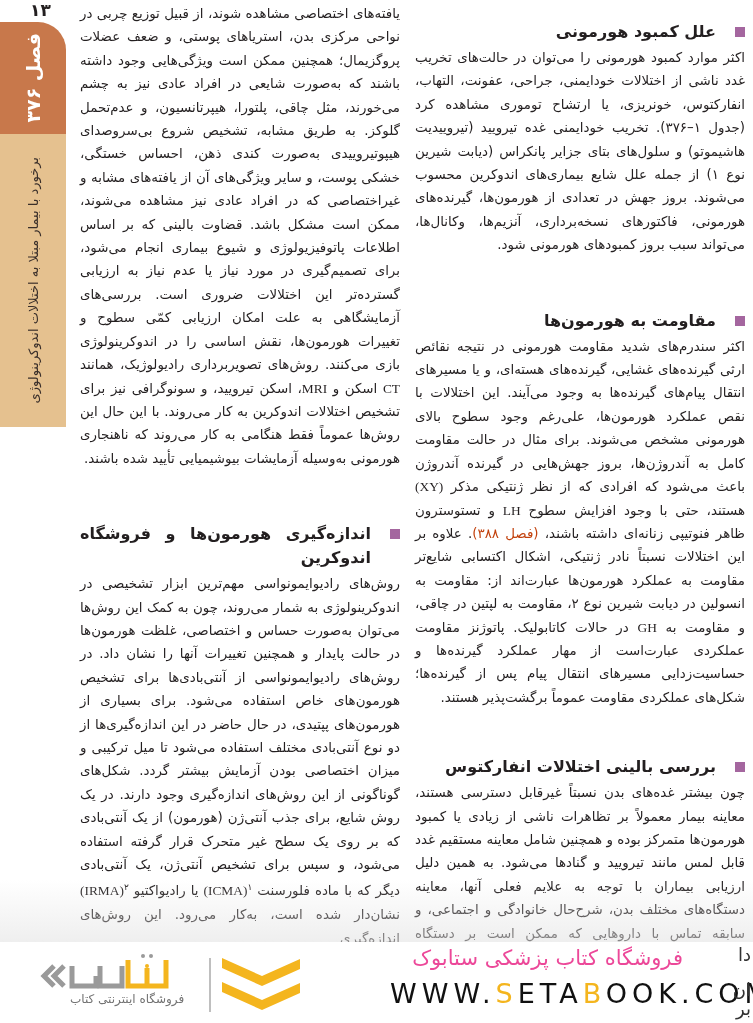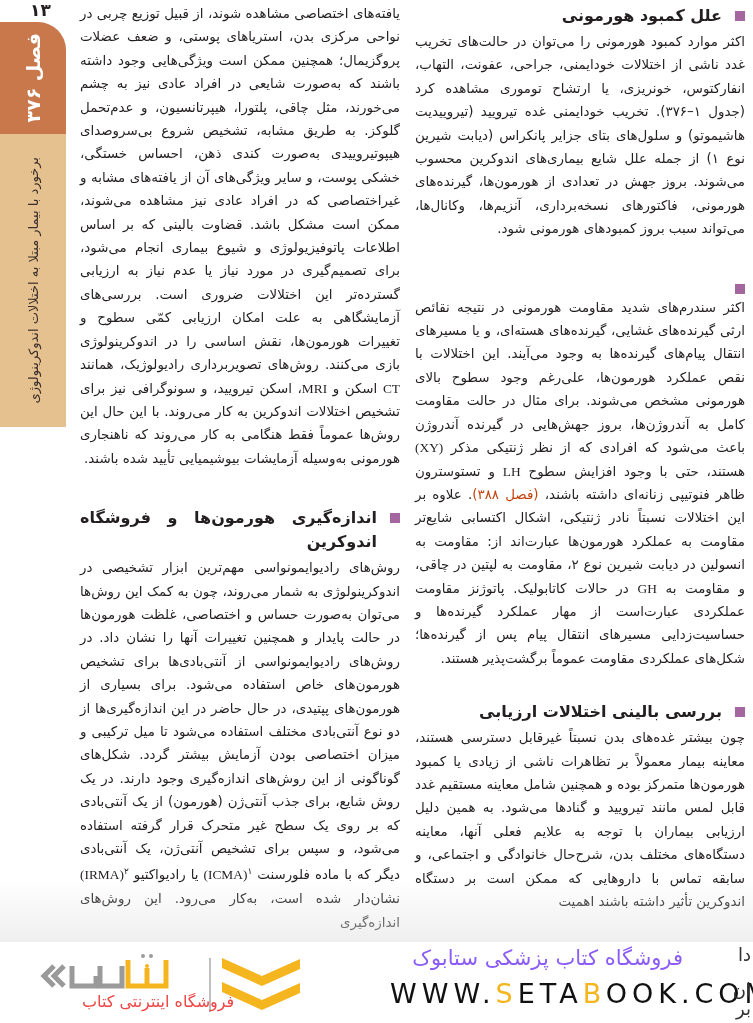--- a/index.html
+++ b/index.html
@@ -46,22 +46,22 @@
     .col {
       position: absolute; direction: rtl; text-align: justify;
       font-size: 13.4px; line-height: 23.4px;
     }
     .col-left  { left: 80px;  top: 2px; width: 320px; }
     .col-right { left: 415px; top: 2px; width: 330px; }
 
     .col p { text-align: justify; text-align-last: right; }
     .heading {
       font-weight: bold; font-size: 16px; line-height: 24px;
-      color: #231f20; margin-top: 2px; margin-bottom: 2px;
-      display: flex; align-items: flex-start; gap: 13px;
+      color: #231f20; margin-top: 18px; margin-bottom: 2px;
+      display: flex; align-items: flex-start; gap: 19px;
     }
     .heading .sq {
       width: 10px; height: 10px; background: #a4669f;
       flex: 0 0 10px; margin-top: 7px;
     }
     .gap-large { height: 34px; }
     .gap-med { height: 28px; }
 
     .xref { color: #c2410c; }
     .latin { font-family: "Liberation Serif", serif; direction: ltr; unicode-bidi: embed; }
@@ -72,21 +72,21 @@
       background: linear-gradient(to bottom, rgba(255,255,255,0) 0%, rgba(225,225,225,0.55) 100%);
       pointer-events: none;
     }
     .footer {
       position: absolute; left: 0; top: 942px; width: 753px; height: 81px;
       background: #ffffff;
     }
     .store-logo { position: absolute; left: 40px; top: 10px; width: 260px; height: 66px; }
     .store-title {
       position: absolute; right: 70px; top: 4px;
-      font-size: 21px; color: #8b5cf6; direction: rtl; white-space: nowrap; margin-left: 32px;
+      font-size: 21px; color: #ec4899; direction: rtl; white-space: nowrap; margin-left: 32px;
     }
     .store-url {
       position: absolute; left: 390px; top: 36px;
       font-size: 27px; letter-spacing: 5px; color: #111;
       font-family: "DejaVu Sans", sans-serif; white-space: nowrap;
     }
     .store-url .hl { color: #f4b51e; }
     .edge-frag {
       position: absolute; right: 2px; font-size: 18px; color: #333; direction: rtl;
     }
@@ -109,28 +109,29 @@
     <div class="heading">
       <span class="sq"></span>
       <span>علل کمبود هورمونی</span>
     </div>
     <p>اکثر موارد کمبود هورمونی را می‌توان در حالت‌های تخریب غدد ناشی از اختلالات خودایمنی، جراحی، عفونت، التهاب، انفارکتوس، خونریزی، یا ارتشاح توموری مشاهده کرد (جدول ۱–۳۷۶). تخریب خودایمنی غده تیرویید (تیروییدیت هاشیموتو) و سلول‌های بتای جزایر پانکراس (دیابت شیرین نوع ۱) از جمله علل شایع بیماری‌های اندوکرین محسوب می‌شوند. بروز جهش در تعدادی از هورمون‌ها، گیرنده‌های هورمونی، فاکتورهای نسخه‌برداری، آنزیم‌ها، وکانال‌ها، می‌تواند سبب بروز کمبودهای هورمونی شود.</p>
 
     <div class="gap-large"></div>
 
     <div class="heading">
       <span class="sq"></span>
+      <span>مقاومت به هورمون‌ها</span>
     </div>
     <p><span>اکثر سندرم‌های شدید مقاومت هورمونی در نتیجه نقائص ارثی گیرنده‌های غشایی، گیرنده‌های هسته‌ای، و یا مسیرهای انتقال پیام‌های گیرنده‌ها به وجود می‌آیند. این اختلالات با نقص عملکرد هورمون‌ها، علی‌رغم وجود سطوح بالای هورمونی مشخص می‌شوند. برای مثال در حالت مقاومت کامل به آندروژن‌ها، بروز جهش‌هایی در گیرنده آندروژن باعث می‌شود که افرادی که از نظر ژنتیکی مذکر </span><span class="latin">(XY)</span><span> هستند، حتی با وجود افزایش سطوح </span><span class="latin">LH</span><span> و تستوسترون ظاهر فنوتیپی زنانه‌ای داشته باشند، </span><span class="xref">(فصل ۳۸۸)</span><span>. علاوه بر این اختلالات نسبتاً نادر ژنتیکی، اشکال اکتسابی شایع‌تر مقاومت به عملکرد هورمون‌ها عبارت‌اند از: مقاومت به انسولین در دیابت شیرین نوع ۲، مقاومت به لپتین در چاقی، و مقاومت به </span><span class="latin">GH</span><span> در حالات کاتابولیک. پاتوژنز مقاومت عملکردی عبارت‌است از مهار عملکرد گیرنده‌ها و حساسیت‌زدایی مسیرهای انتقال پیام پس از گیرنده‌ها؛ شکل‌های عملکردی مقاومت عموماً برگشت‌پذیر هستند.</span></p>
 
     <div class="gap-med"></div>
 
     <div class="heading">
       <span class="sq"></span>
-      <span>بررسی بالینی اختلالات ارزیابی</span>
+      <span>بررسی بالینی اختلالات انفارکتوس</span>
     </div>
     <p>چون بیشتر غده‌های بدن نسبتاً غیرقابل دسترسی هستند، معاینه بیمار معمولاً بر تظاهرات ناشی از زیادی یا کمبود هورمون‌ها متمرکز بوده و همچنین شامل معاینه مستقیم غدد قابل لمس مانند تیرویید و گنادها می‌شود. به همین دلیل ارزیابی بیماران با توجه به علایم فعلی آنها، معاینه دستگاه‌های مختلف بدن، شرح‌حال خانوادگی و اجتماعی، و سابقه تماس با داروهایی که ممکن است بر دستگاه اندوکرین تأثیر داشته باشند اهمیت</p>
   </div>
 
   <div class="col col-left">
     <p><span>یافته‌های اختصاصی مشاهده شوند، از قبیل توزیع چربی در نواحی مرکزی بدن، استریاهای پوستی، و ضعف عضلات پروگزیمال؛ همچنین ممکن است ویژگی‌هایی وجود داشته باشند که به‌صورت شایعی در افراد عادی نیز به چشم می‌خورند، مثل چاقی، پلتورا، هیپرتانسیون، و عدم‌تحمل گلوکز. به طریق مشابه، تشخیص شروع بی‌سروصدای هیپوتیروییدی به‌صورت کندی ذهن، احساس خستگی، خشکی پوست، و سایر ویژگی‌های آن از یافته‌های مشابه و غیراختصاصی که در افراد عادی نیز مشاهده می‌شوند، ممکن است مشکل باشد. قضاوت بالینی که بر اساس اطلاعات پاتوفیزیولوژی و شیوع بیماری انجام می‌شود، برای تصمیم‌گیری در مورد نیاز یا عدم نیاز به ارزیابی گسترده‌تر این اختلالات ضروری است. بررسی‌های آزمایشگاهی به علت امکان ارزیابی کمّی سطوح و تغییرات هورمون‌ها، نقش اساسی را در اندوکرینولوژی بازی می‌کنند. روش‌های تصویربرداری رادیولوژیک، همانند </span><span class="latin">CT</span><span> اسکن و </span><span class="latin">MRI</span><span>، اسکن تیرویید، و سونوگرافی نیز برای تشخیص اختلالات اندوکرین به کار می‌روند. با این حال این روش‌ها عموماً فقط هنگامی به کار می‌روند که ناهنجاری هورمونی به‌وسیله آزمایشات بیوشیمیایی تأیید شده باشند.</span></p>
 
     <div class="gap-large"></div>
 
     <div class="heading">
@@ -154,21 +155,21 @@
       <path d="M88 8 L88 34 L126 34 L126 8 M107 16 L107 34" stroke="#f4b51e" stroke-width="5" fill="none"></path>
       <circle cx="103" cy="4" r="2" fill="#9a9a9a"></circle>
       <circle cx="111" cy="4" r="2" fill="#9a9a9a"></circle>
       <circle cx="107" cy="14" r="2" fill="#f4b51e"></circle>
 
       <line x1="170" y1="6" x2="170" y2="60" stroke="#aaaaaa" stroke-width="1.5"></line>
 
       <path d="M182 6 L222 24 L262 6 L262 16 L222 34 L182 16 Z" fill="#f4b51e"></path>
       <path d="M182 30 L222 48 L262 30 L262 40 L222 58 L182 40 Z" fill="#f4b51e"></path>
     </svg>
-    <div style="position:absolute;left:70px;top:50px;font-size:16px;color:#ef4444;direction:rtl;white-space:nowrap;margin-left:12px;">فروشگاه اینترنتی کتاب</div>
+    <div style="position:absolute;left:70px;top:50px;font-size:12px;color:#737373;direction:rtl;white-space:nowrap;">فروشگاه اینترنتی کتاب</div>
 
     <div class="store-title">فروشگاه کتاب پزشکی ستابوک</div>
     <div class="store-url"><span>WWW.</span><span class="hl">S</span><span>ETA</span><span class="hl">B</span><span>OOK.COM</span></div>
 
     <div class="edge-frag" style="top:2px">دا</div>
     <div class="edge-frag" style="top:37px">ان</div>
     <div class="edge-frag" style="top:56px">بر</div>
   </div>
 </div>
 

